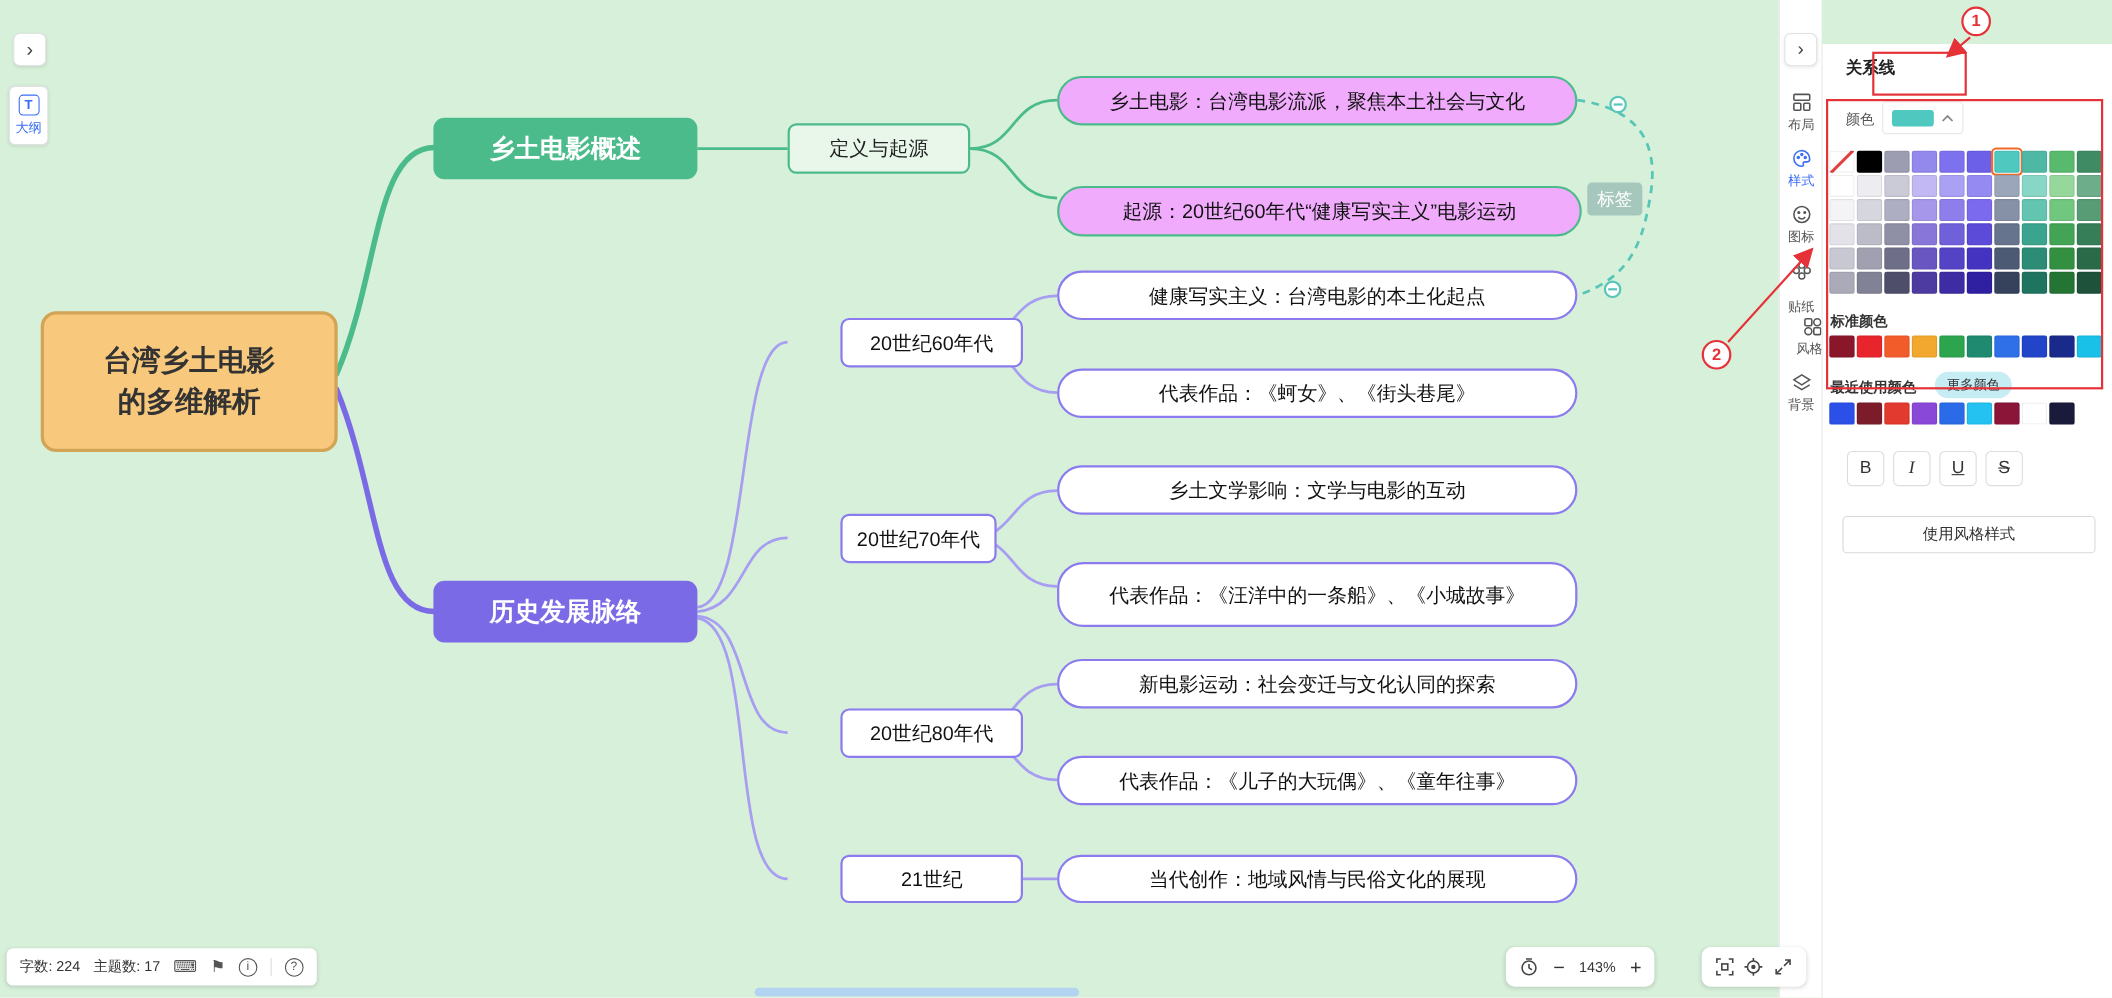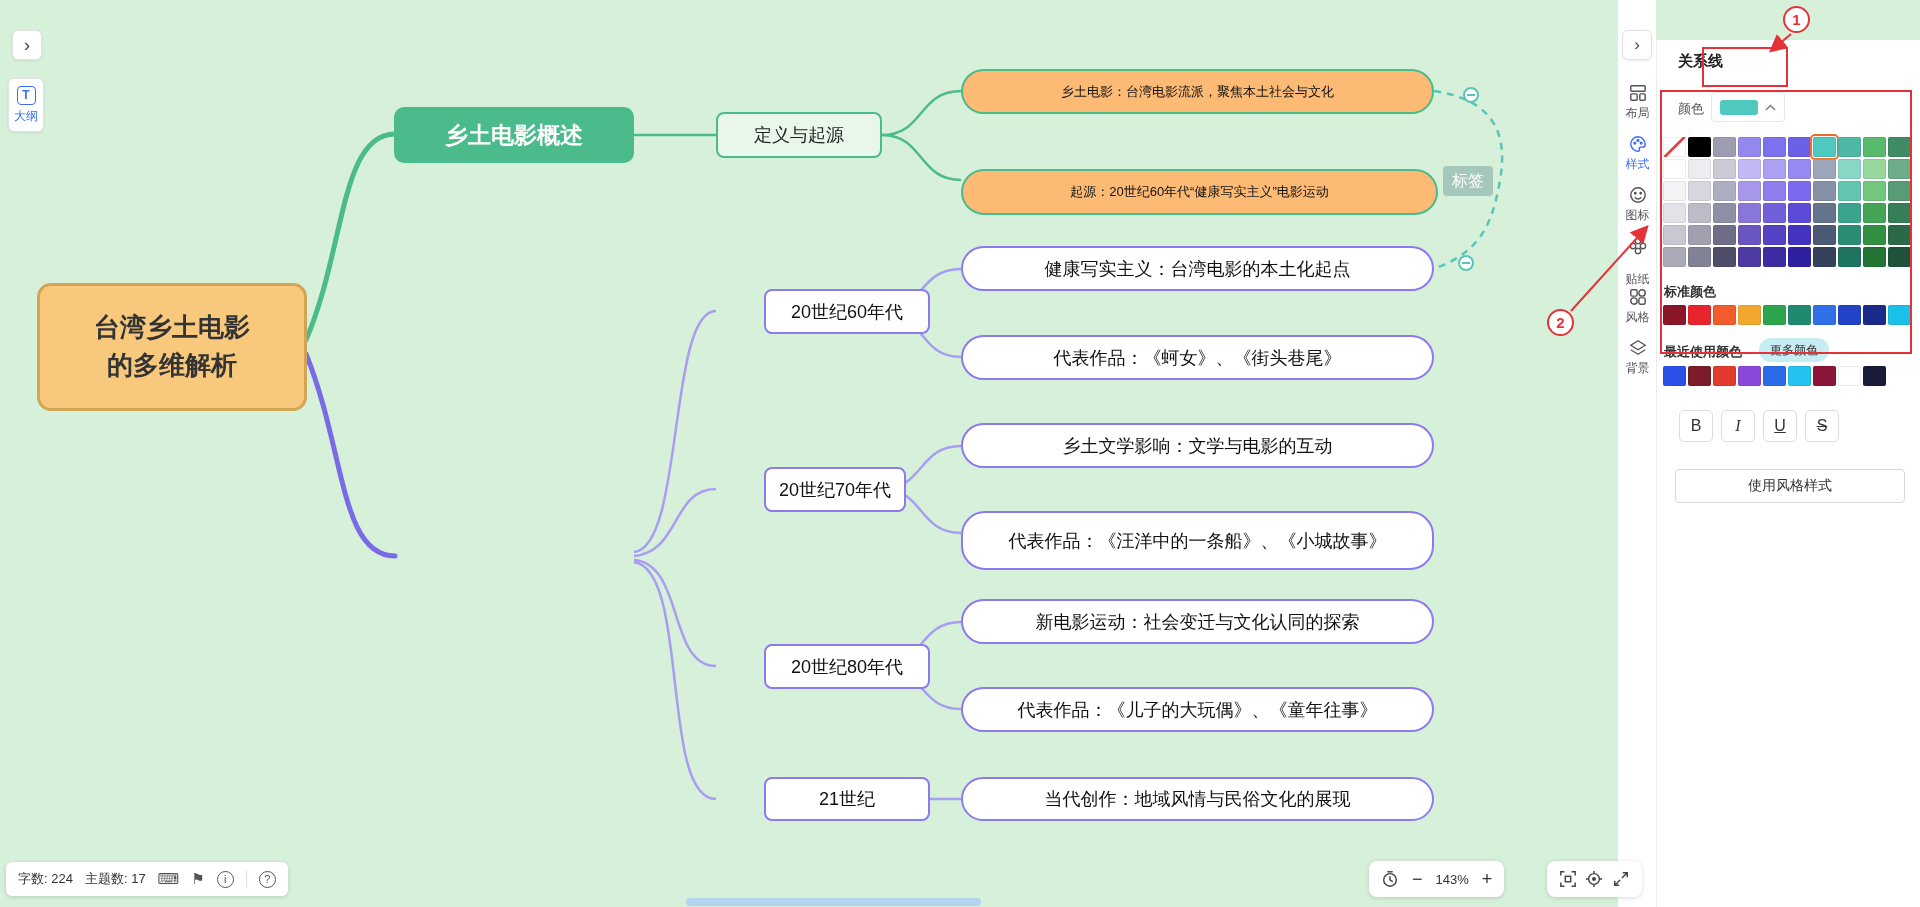--- a/index.html
+++ b/index.html
@@ -9,21 +9,21 @@
   
   #canvas { position:absolute; left:0; top:0; width:1656px; height:907px; }
   #connectors { position:absolute; left:0; top:0; z-index:1; }
   .node { position:absolute; z-index:2; display:flex; align-items:center; justify-content:center;
           text-align:center; cursor:pointer; }
   .root-node { background:#f8c87c; border:3px solid #d2a455; border-radius:14px;
                font-size:26px; font-weight:700; color:#333; white-space:pre-line; line-height:1.45; }
   .branch-green  { background:#4cbb8c; border-radius:10px; color:#fff; font-weight:700; font-size:23px; }
   .branch-purple { background:#7b6ae5; border-radius:10px; color:#fff; font-weight:700; font-size:23px; }
   .outline-teal  { background:rgba(255,255,255,0.45); border:2px solid #4cbb8c; border-radius:8px; font-size:18px; color:#222; }
-  .pill-teal   { background:#fdba74; border:2px solid #4cbb8c; border-radius:24px; font-size:13px; color:#111;text-align:right; }
+  .pill-teal   { background:#f0abfc; border:2px solid #4cbb8c; border-radius:24px; font-size:18px; color:#111;text-align:right; }
   .box-purple  { background:#fff; border:2px solid #8b7bee; border-radius:8px;  font-size:18px; color:#111;margin-left:48px; }
   .pill-purple { background:#fff; border:2px solid #8b7bee; border-radius:24px; font-size:18px; color:#111; }
 
   .rel-endpoint { position:absolute; z-index:3; width:16px; height:16px; border-radius:50%;
                   background:#fff; border:2px solid #57c6b9; display:flex; align-items:center; justify-content:center; cursor:pointer; }
   .rel-endpoint i { display:block; width:8px; height:2px; background:#57c6b9; }
   .rel-label { position:absolute; z-index:3; width:50px; height:30px; border-radius:4px;
                background:rgba(150,185,178,0.75); color:#fff; font-size:16px;
                display:flex; align-items:center; justify-content:center; cursor:pointer; }
 
@@ -133,20 +133,21 @@
     </svg>
 
     <div class="node root-node" style="left:37px;top:283px;width:270px;height:128px;">台湾乡土电影
 的多维解析</div>
 
     <div class="node branch-green" style="left:394px;top:107px;width:240px;height:56px;">乡土电影概述</div>
     <div class="node outline-teal" style="left:716px;top:112px;width:166px;height:46px;">定义与起源</div>
     <div class="node pill-teal" style="left:961px;top:69px;width:473px;height:45px;">乡土电影：台湾电影流派，聚焦本土社会与文化</div>
     <div class="node pill-teal" style="left:961px;top:157px;width:477px;height:46px;margin-top:12px;">起源：20世纪60年代“健康写实主义”电影运动</div>
 
+    <div class="node branch-purple" style="left:394px;top:528px;width:240px;height:56px;">历史发展脉络</div>
     <div class="node box-purple" style="left:716px;top:289px;width:166px;height:45px;">20世纪60年代</div>
     <div class="node pill-purple" style="left:961px;top:246px;width:473px;height:45px;">健康写实主义：台湾电影的本土化起点</div>
     <div class="node pill-purple" style="left:961px;top:335px;width:473px;height:45px;">代表作品：《蚵女》、《街头巷尾》</div>
     <div class="node box-purple" style="left:716px;top:467px;width:142px;height:45px;">20世纪70年代</div>
     <div class="node pill-purple" style="left:961px;top:423px;width:473px;height:45px;">乡土文学影响：文学与电影的互动</div>
     <div class="node pill-purple" style="left:961px;top:511px;width:473px;height:59px;">代表作品：《汪洋中的一条船》、《小城故事》</div>
     <div class="node box-purple" style="left:716px;top:644px;width:166px;height:45px;">20世纪80年代</div>
     <div class="node pill-purple" style="left:961px;top:599px;width:473px;height:45px;">新电影运动：社会变迁与文化认同的探索</div>
     <div class="node pill-purple" style="left:961px;top:687px;width:473px;height:45px;">代表作品：《儿子的大玩偶》、《童年往事》</div>
     <div class="node box-purple" style="left:716px;top:777px;width:166px;height:44px;">21世纪</div>
@@ -242,21 +243,21 @@
     </div>
     <div class="rail-item" style="top:237px;gap:16px;">
       <svg width="18" height="18" viewBox="0 0 20 20" fill="none" stroke-width="1.5">
         <circle cx="10" cy="4.5" r="3"></circle>
           <circle cx="15.5" cy="10" r="3"></circle>
           <circle cx="10" cy="15.5" r="3"></circle>
           <circle cx="4.5" cy="10" r="3"></circle>
       </svg>
       <span class="rlabel">贴纸</span>
     </div>
-    <div class="rail-item" style="top:288px;">
+    <div class="rail-item" style="top:288px;align-items:flex-end;">
       <svg width="18" height="18" viewBox="0 0 20 20" fill="none" stroke-width="1.6">
         <rect x="2" y="2" width="7" height="7" rx="1.5"></rect>
           <rect x="11" y="2" width="7" height="7" rx="3.5"></rect>
         <rect x="2" y="11" width="7" height="7" rx="3.5"></rect>
           <rect x="11" y="11" width="7" height="7" rx="1.5"></rect>
       </svg>
       <span class="rlabel">风格</span>
     </div>
     <div class="rail-item" style="top:339px;">
       <svg width="18" height="18" viewBox="0 0 20 20" fill="none" stroke-width="1.5">

